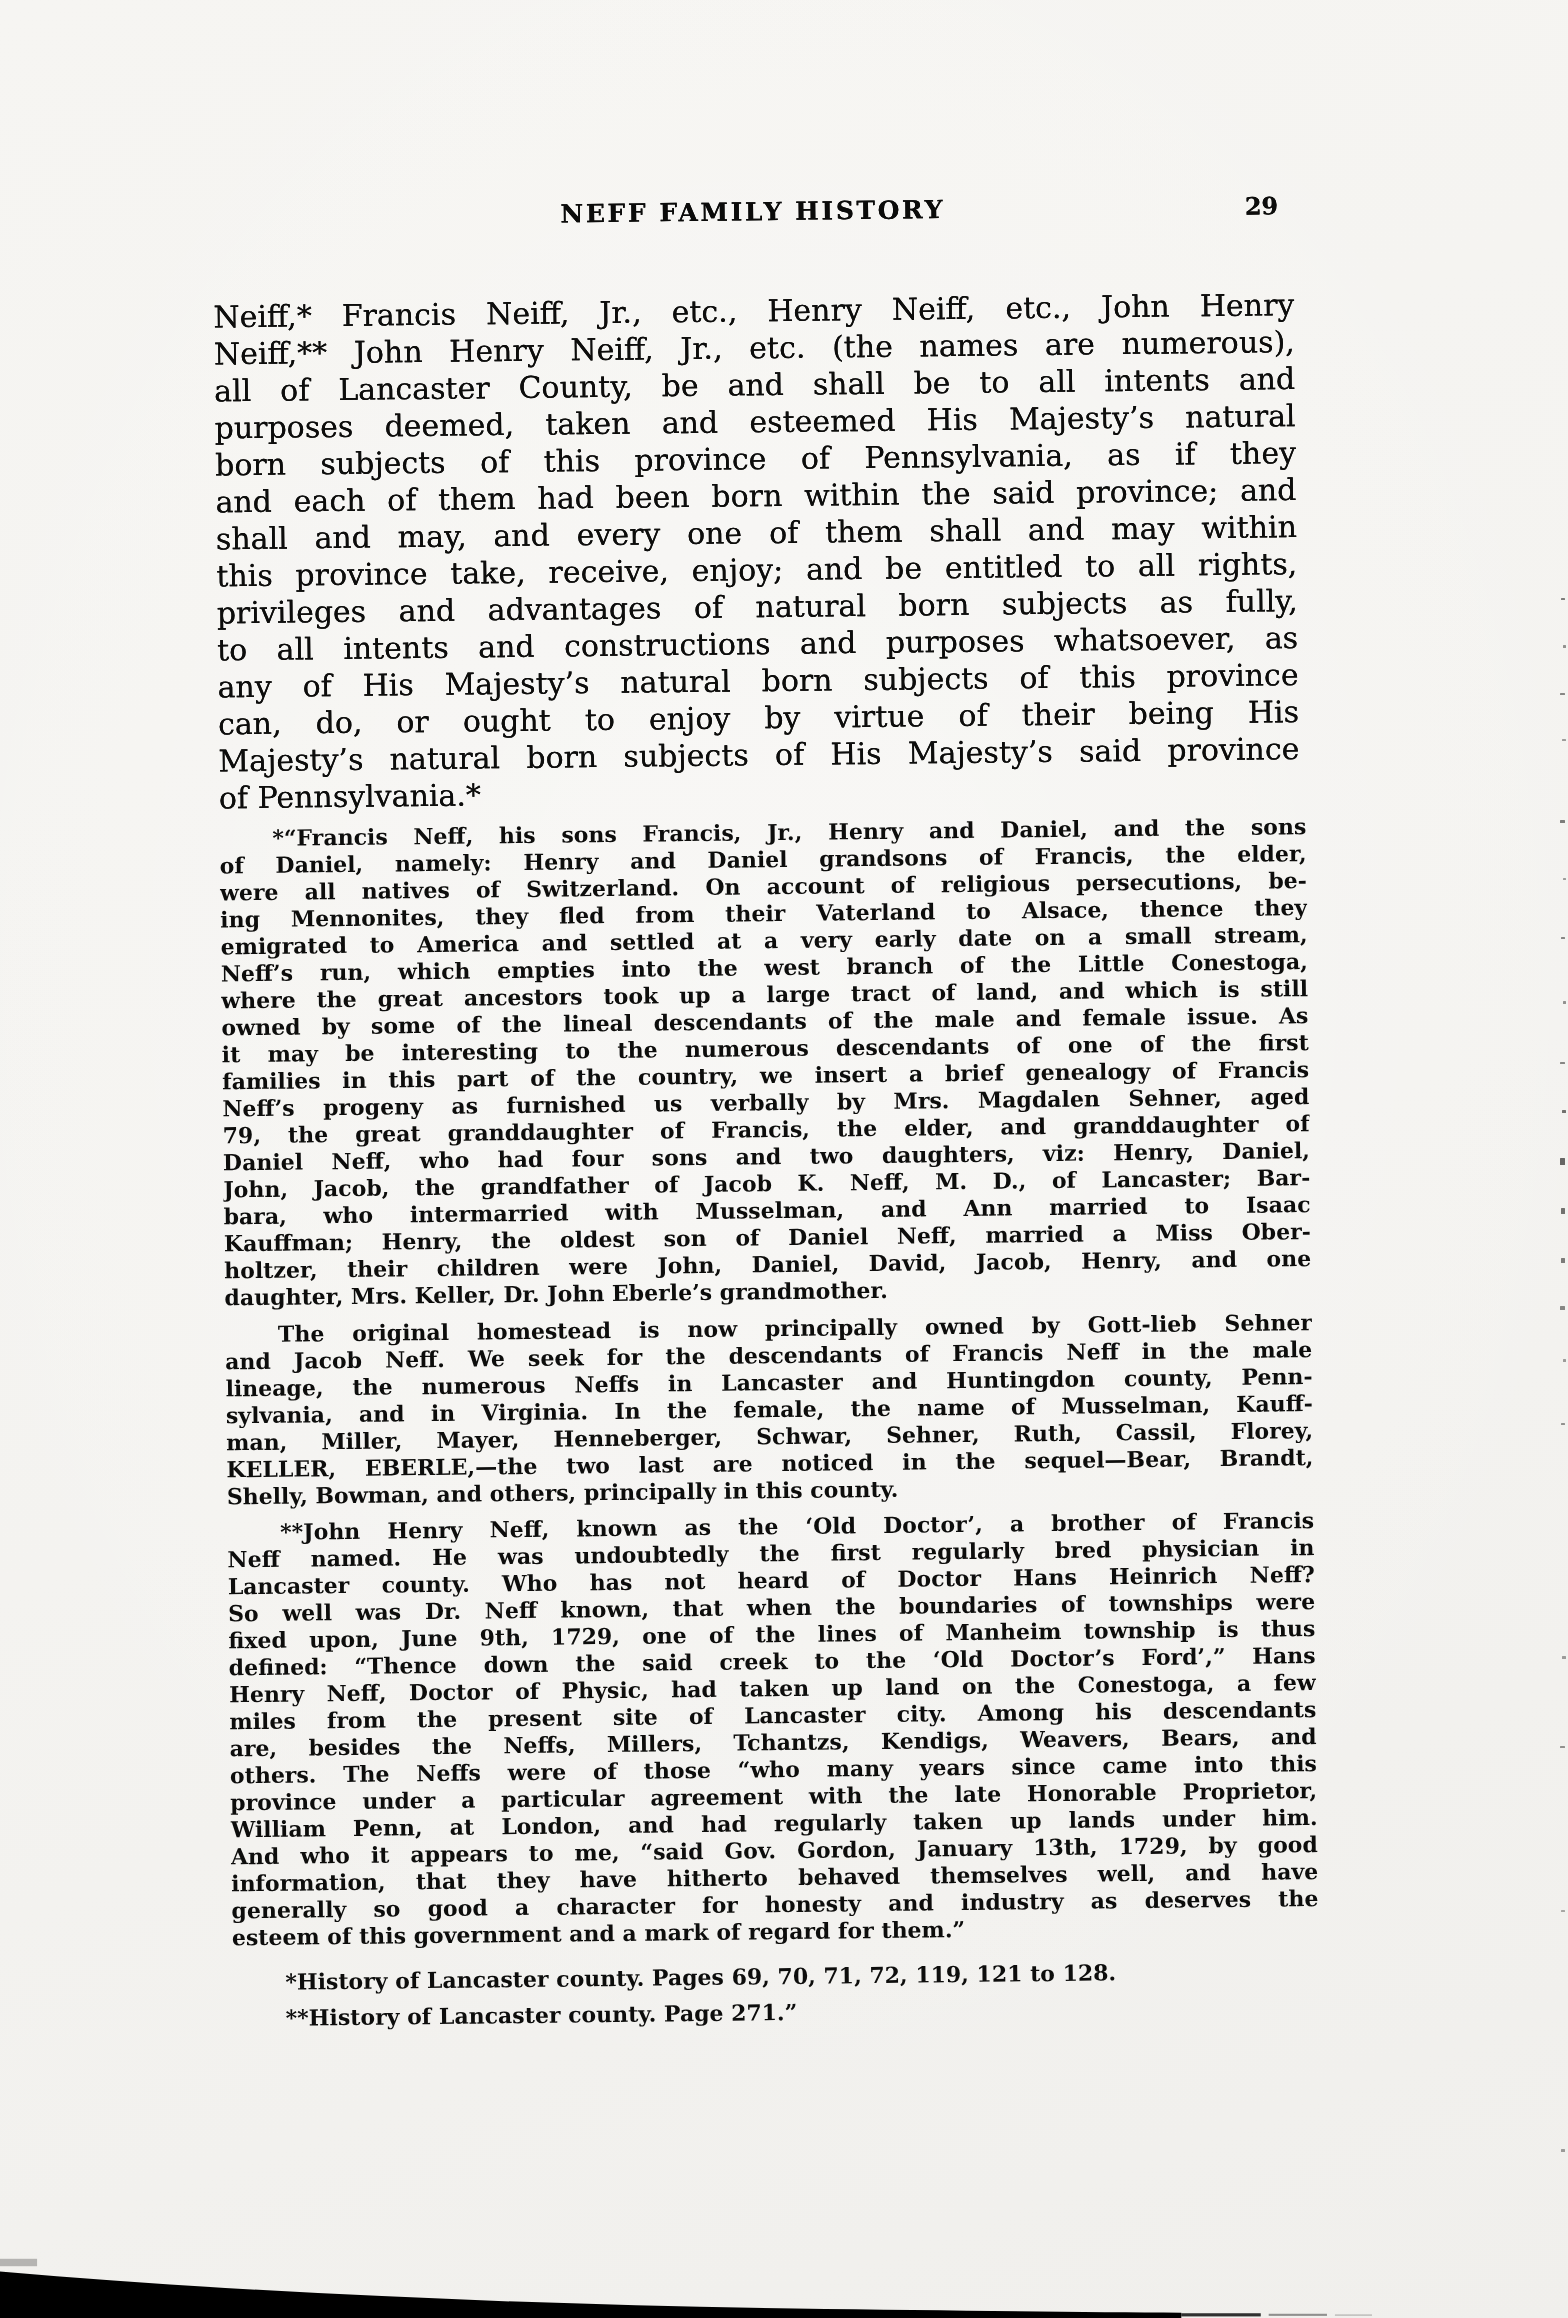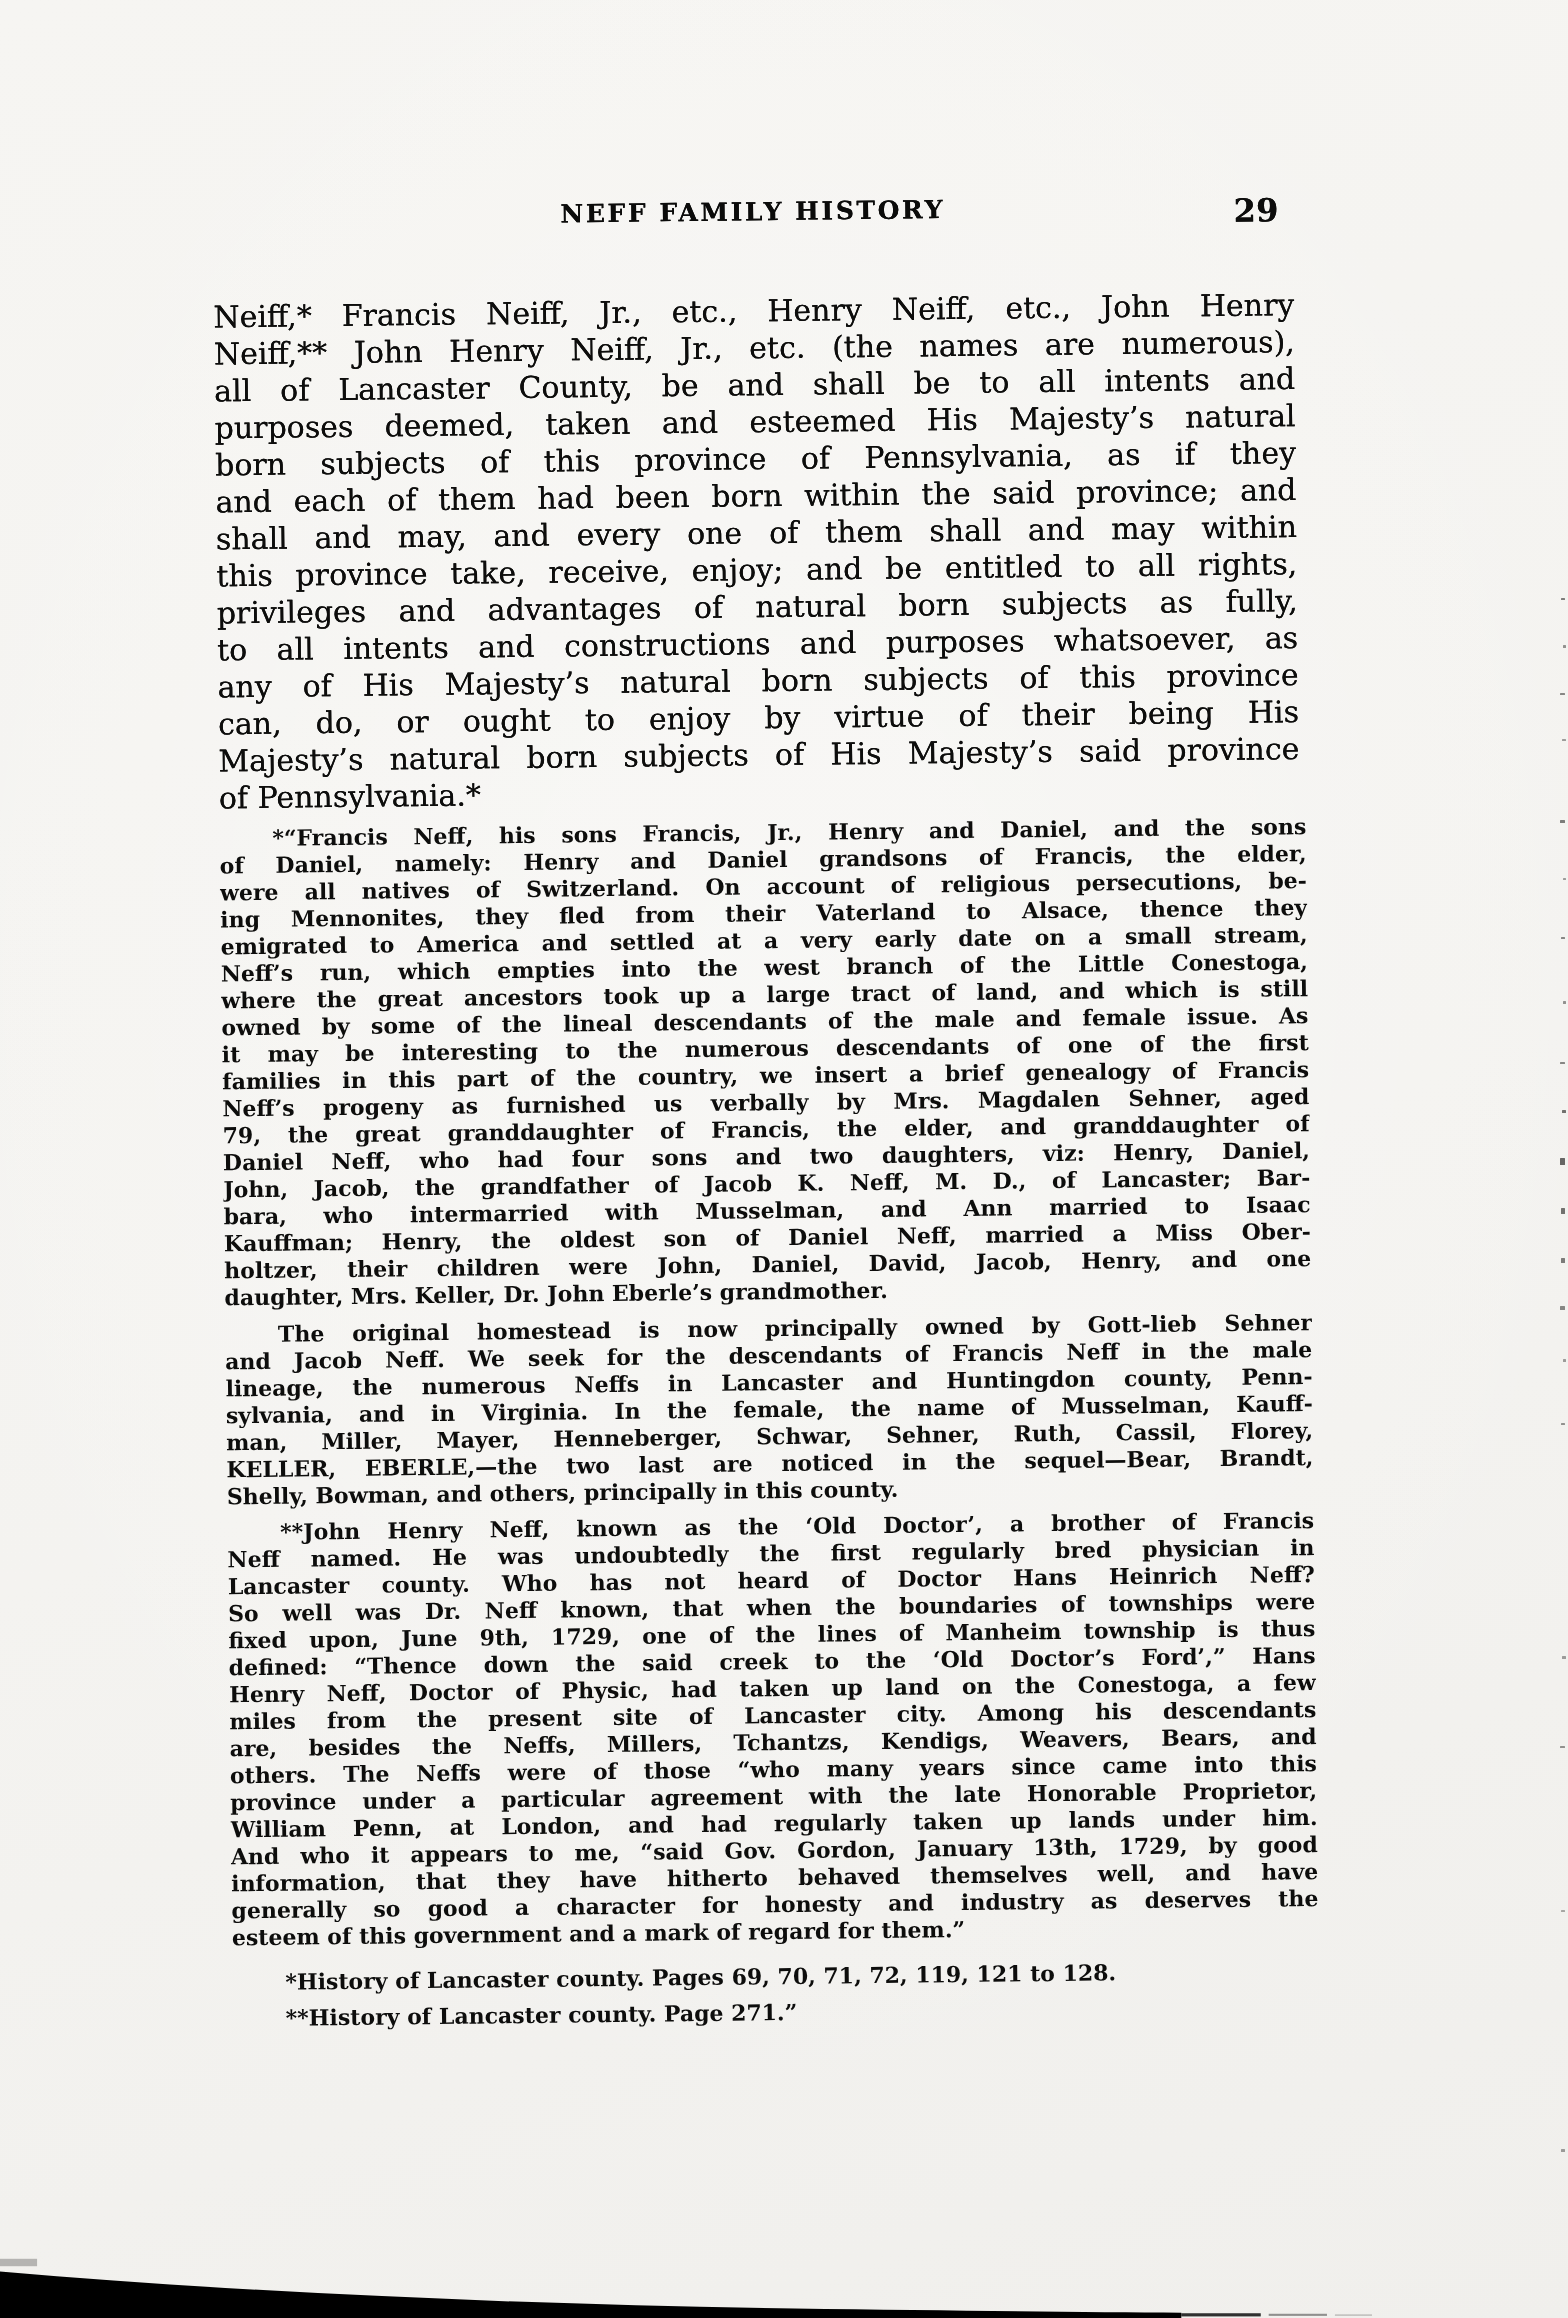--- a/index.html
+++ b/index.html
@@ -39,21 +39,21 @@
     font-size: 25px;
     font-weight: bold;
     letter-spacing: 2.6px;
     color: #0b0b0a;
     text-shadow: 0 0 0.4px currentColor;
   }
   .page-number {
     position: absolute;
     right: 15px;
     top: 0;
-    font-size: 32px;
+    font-size: 24px;
     font-weight: bold;
     text-shadow: 0 0 0.4px currentColor;
   }
 
   
   .tline {
     text-align: justify;
     text-align-last: justify;
     height: var(--lh);
     line-height: var(--lh);

